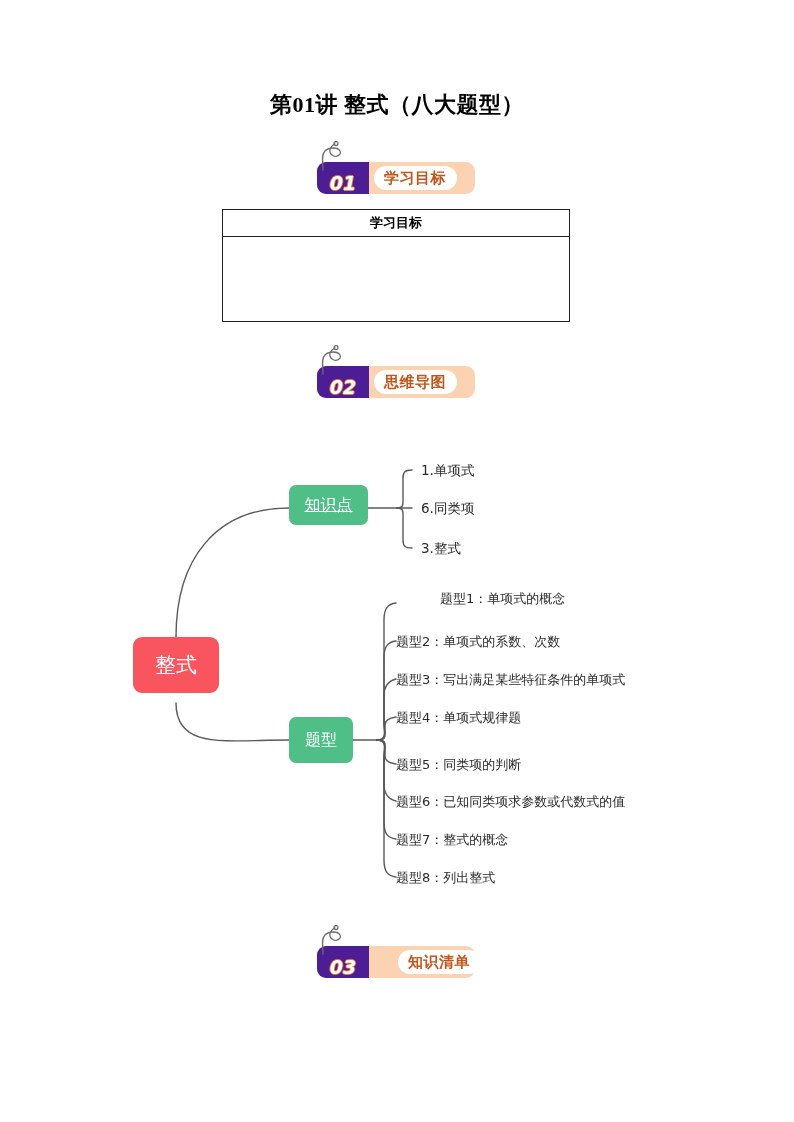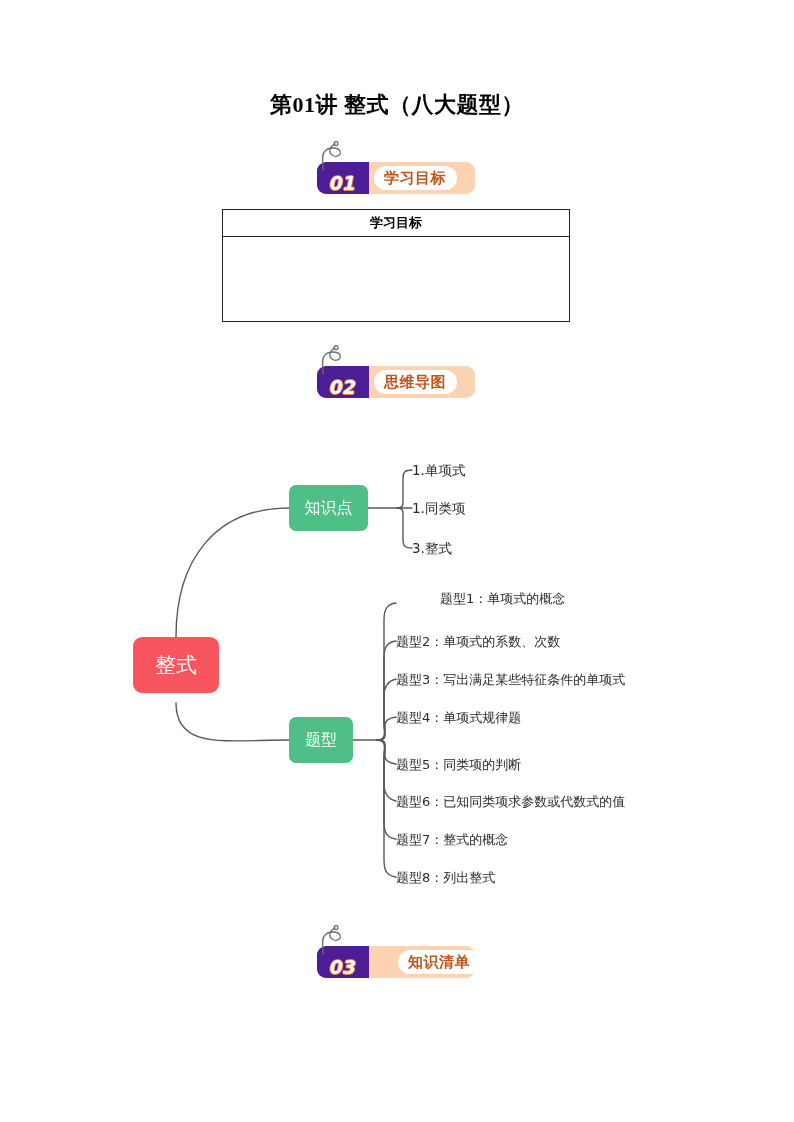--- a/index.html
+++ b/index.html
@@ -151,32 +151,32 @@
     width: 86px;
     height: 56px;
     background: #f8555f;
     font-size: 21px;
     border-radius: 9px;
   }
   .mm-branch {
     background: #4fbe87;
     font-size: 16px;
   }
-  .mm-branch-know { left: 289px; top: 55px; width: 79px; height: 46px; }
+  .mm-branch-know { left: 289px; top: 55px; width: 79px; height: 40px; text-decoration: underline; }
   .mm-branch-type { left: 289px; top: 287px; width: 64px; height: 46px; }
 
   .mm-leaf {
     position: absolute;
     font-family: "DejaVu Sans", sans-serif;
     font-size: 13px;
     color: #2b2b2b;
     white-space: nowrap;
     line-height: 1;
   }
-  .mm-leaf-know { font-size: 13.5px; }
+  .mm-leaf-know { font-size: 13.5px; margin-left: 9px; }
 </style>
 </head>
 <body>
 
 <div class="page-title">第01讲 整式（八大题型）</div>
 
 <div class="badge" style="left:317px; top:162px;">
   <svg class="badge-pin" viewBox="0 0 34 30">
     <path d="M9 29 C 9 20, 7 14, 11 10 C 15 6, 24 6, 26 10 C 28 14, 22 17, 18 14 C 14 11, 16 5, 21 3" fill="none" stroke="#6e6e6e" stroke-width="1.3" stroke-linecap="round"></path>
     <circle cx="22" cy="2.6" r="2.0" fill="none" stroke="#6e6e6e" stroke-width="1.3"></circle>
@@ -234,21 +234,21 @@
   </svg>
 
   <div class="mm-node mm-root">
     <span>整式</span>
   </div>
 
   <div class="mm-node mm-branch mm-branch-know">
     <span>知识点</span>
   </div>
   <div class="mm-leaf mm-leaf-know" style="left:412px; top:34px;">1.单项式</div>
-  <div class="mm-leaf mm-leaf-know" style="left:412px; top:72px;">1.同类项</div>
+  <div class="mm-leaf mm-leaf-know" style="left:412px; top:72px;">6.同类项</div>
   <div class="mm-leaf mm-leaf-know" style="left:412px; top:112px;">3.整式</div>
 
   <div class="mm-node mm-branch mm-branch-type">
     <span>题型</span>
   </div>
   <div class="mm-leaf" style="left:396px; top:162px;margin-left:44px;">题型1：单项式的概念</div>
   <div class="mm-leaf" style="left:396px; top:205px;">题型2：单项式的系数、次数</div>
   <div class="mm-leaf" style="left:396px; top:243px;">题型3：写出满足某些特征条件的单项式</div>
   <div class="mm-leaf" style="left:396px; top:281px;">题型4：单项式规律题</div>
   <div class="mm-leaf" style="left:396px; top:328px;">题型5：同类项的判断</div>

